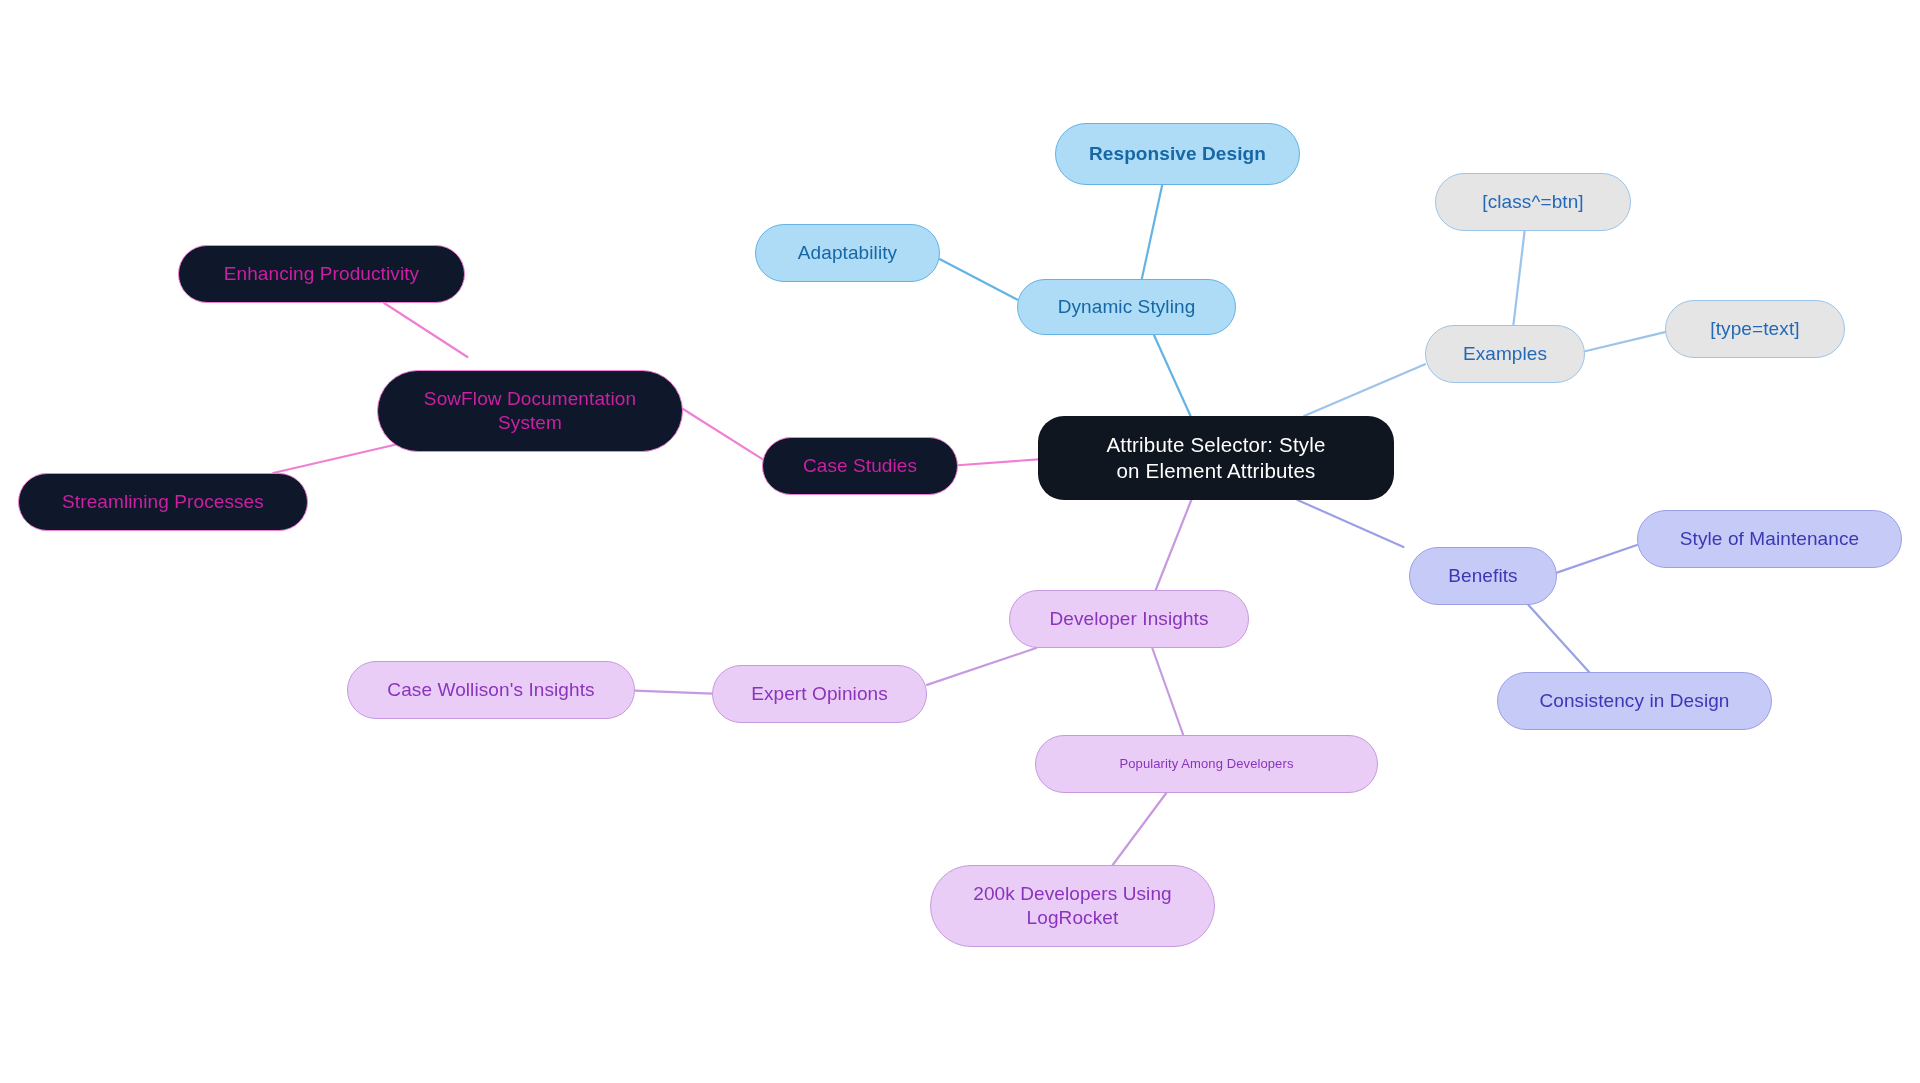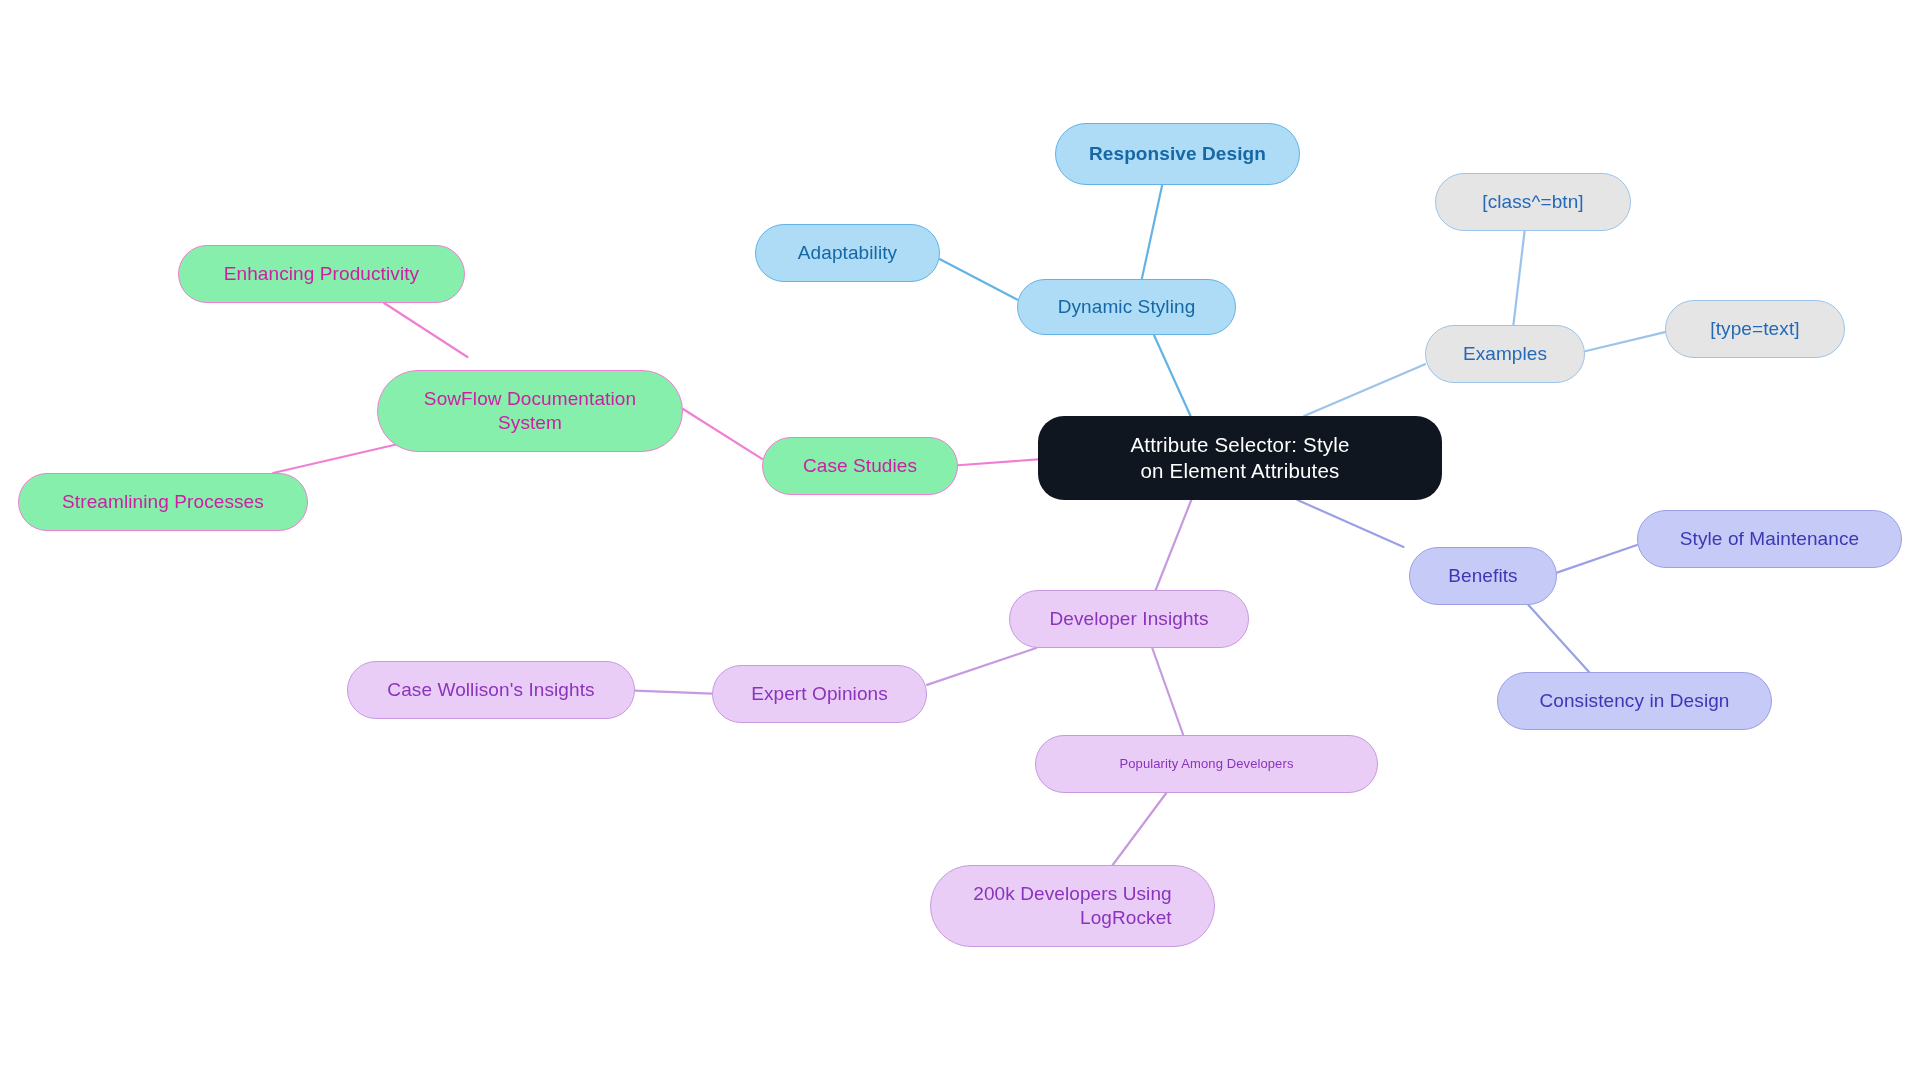--- a/index.html
+++ b/index.html
@@ -66,25 +66,24 @@
   .fam-peri {
     background: #c6caf7;
     border-color: #9aa0e6;
     color: #3b38b5;
   }
   
   .fam-orchid {
     background: #e9cdf6;
     border-color: #c79ae0;
     color: #8a34bd;
-    text-align: right;
   }
   
   .fam-pink {
-    background: #86efac;
+    background: #0f172a;
     border-color: #f07fd4;
     color: #cc1fa4;
   }
 </style>
 </head>
 <body>
 
 <div id="mindmap-canvas">
   <svg id="edge-layer" viewBox="0 0 1920 1083" preserveAspectRatio="none">
       <line x1="1190.55" y1="416" x2="1153.95" y2="335" stroke="#63b3e4" stroke-width="2.2" stroke-linecap="round"></line>
@@ -100,21 +99,21 @@
       <line x1="1036.15" y1="648" x2="927" y2="684.8824717285945" stroke="#c79ae0" stroke-width="2.2" stroke-linecap="round"></line>
       <line x1="712" y1="693.5418569254185" x2="635" y2="690.613698630137" stroke="#c79ae0" stroke-width="2.2" stroke-linecap="round"></line>
       <line x1="1152.25" y1="648" x2="1183.25" y2="735" stroke="#c79ae0" stroke-width="2.2" stroke-linecap="round"></line>
       <line x1="1166.3" y1="793" x2="1112.7" y2="865" stroke="#c79ae0" stroke-width="2.2" stroke-linecap="round"></line>
       <line x1="1038" y1="459.4078212290503" x2="958" y2="465.23351955307265" stroke="#f07fd4" stroke-width="2.2" stroke-linecap="round"></line>
       <line x1="762" y1="458.9321212121212" x2="683" y2="409.0345454545455" stroke="#f07fd4" stroke-width="2.2" stroke-linecap="round"></line>
       <line x1="467.45" y1="357" x2="384.05" y2="303" stroke="#f07fd4" stroke-width="2.2" stroke-linecap="round"></line>
       <line x1="419.9" y1="439" x2="273.1" y2="473" stroke="#f07fd4" stroke-width="2.2" stroke-linecap="round"></line>
     </svg>
   <div id="node-layer">
-      <div class="mm-node root" style="left: 1038px; top: 416px; width: 404px; height: 84px; font-size: 20.5px;">Attribute Selector: Style
+      <div class="mm-node root" style="left: 1038px; top: 416px; width: 356px; height: 84px; font-size: 20.5px;">Attribute Selector: Style
 on Element Attributes</div>
       <div class="mm-node fam-sky" style="left: 1017px; top: 279px; width: 219px; height: 56px; font-size: 19px;">Dynamic Styling</div>
       <div class="mm-node fam-sky" style="left: 1055px; top: 123px; width: 245px; height: 62px; font-size: 19px; font-weight: bold;">Responsive Design</div>
       <div class="mm-node fam-sky" style="left: 755px; top: 224px; width: 185px; height: 58px; font-size: 19px;">Adaptability</div>
       <div class="mm-node fam-paleblue" style="left: 1425px; top: 325px; width: 160px; height: 58px; font-size: 19px;">Examples</div>
       <div class="mm-node fam-paleblue" style="left: 1435px; top: 173px; width: 196px; height: 58px; font-size: 19px;">[class^=btn]</div>
       <div class="mm-node fam-paleblue" style="left: 1665px; top: 300px; width: 180px; height: 58px; font-size: 19px;">[type=text]</div>
       <div class="mm-node fam-peri" style="left: 1409px; top: 547px; width: 148px; height: 58px; font-size: 19px;">Benefits</div>
       <div class="mm-node fam-peri" style="left: 1637px; top: 510px; width: 265px; height: 58px; font-size: 19px;">Style of Maintenance</div>
       <div class="mm-node fam-peri" style="left: 1497px; top: 672px; width: 275px; height: 58px; font-size: 19px;">Consistency in Design</div>

